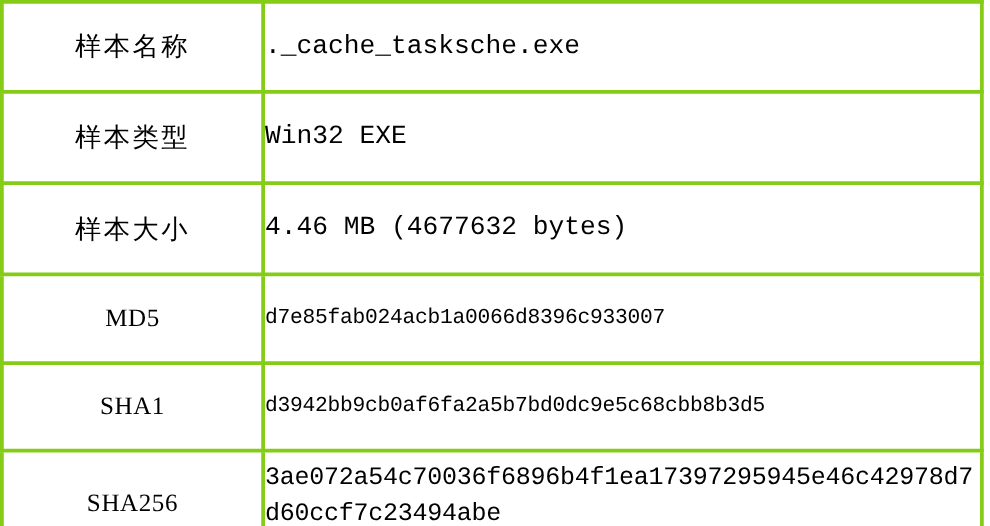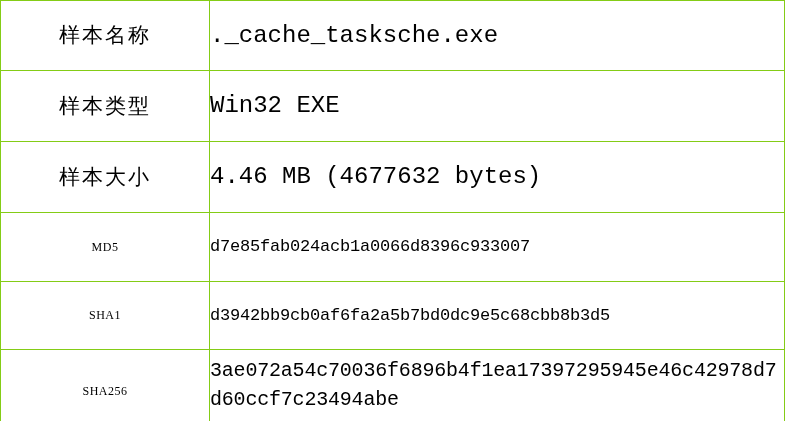--- a/index.html
+++ b/index.html
@@ -16,48 +16,48 @@
   }
 
   .sample-table {
     width: 784px;
     margin: 0;
     border-collapse: collapse;
     table-layout: fixed;
   }
 
   .sample-table td {
-    border: 1px solid #84cc16;
+    border: 3px solid #84cc16;
     padding: 0;
     vertical-align: middle;
   }
 
   
   col.col-label { width: 209px; }
   col.col-value { width: 575px; }
 
   .cell-label {
     text-align: center;
     font-family: "Liberation Serif", "DejaVu Serif", serif;
-    font-size: 12px;
+    font-size: 20px;
     line-height: 1.25;
     padding: 0 6px;
     letter-spacing: 0.5px;
   }
 
   .cell-label.cjk {
     font-family: "DejaVu Sans", "Liberation Sans", sans-serif;
     font-size: 21px;
     letter-spacing: 2px;
   }
 
   .cell-value {
     text-align: left;
     font-family: "Liberation Mono", "DejaVu Sans Mono", monospace;
-    font-size: 24px;
+    font-size: 21px;
     line-height: 1.5;
     padding: 0 0 0 8px;
     white-space: pre-wrap;
     word-break: break-all;
     letter-spacing: 0px;
   }
 
   .cell-value.hash {
     font-size: 17px;
     letter-spacing: -0.2px;

